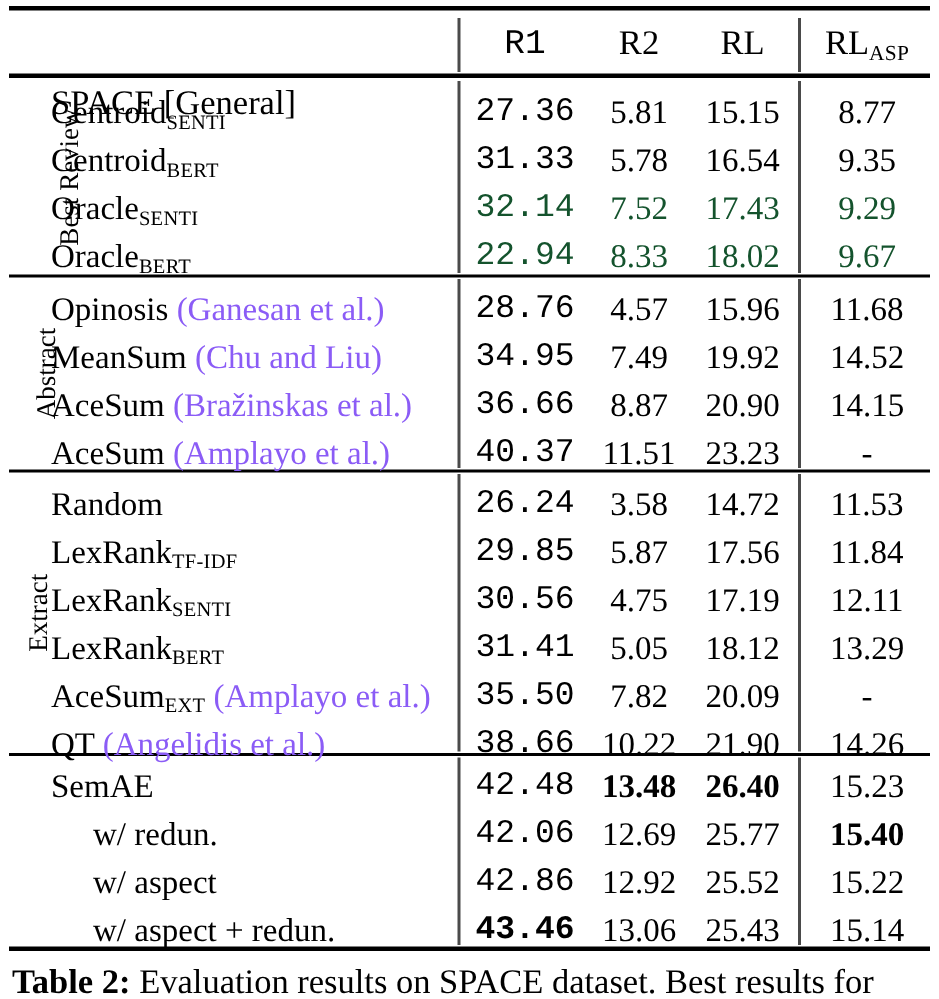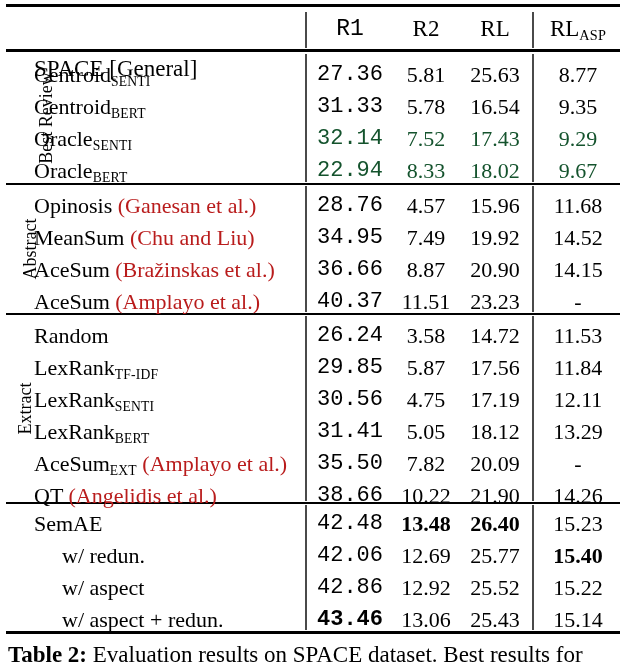--- a/index.html
+++ b/index.html
@@ -75,21 +75,21 @@
     text-align: center;
     white-space: nowrap;
   }
   .c-r1  { left: 304px; font-family: Liberation Mono, monospace; }
   .c-r2  { left: 380px; }
   .c-rl  { left: 449px; }
   .c-asp { left: 532px; }
 
   .gray  { color: #14532d; }
   .bold  { font-weight: bold; }
-  .cite  { color: #b91c1c; }
+  .cite  { color: #8b5cf6; }
 
   
   .sc {
     font-variant: small-caps;
   }
   sub {
     font-size: 0.62em;
     font-variant: small-caps;
     letter-spacing: 0.2px;
     vertical-align: -0.28em;
@@ -181,21 +181,21 @@
 
   <div class="grouplabel" style="top:54px;height:128px;line-height:128px;"><span>Best Review</span></div>
   <div class="grouplabel" style="top:186px;height:126px;line-height:126px;"><span>Abstract</span></div>
   <div class="grouplabel" style="top:316px;height:185px;line-height:185px;"><span>Extract</span></div>
 
   <div id="rows-container">
       <div class="row" style="top: 59px;">
         <div class="label"><span>Centroid</span><sub>SENTI</sub></div>
         <div class="cell c-r1">27.36</div>
         <div class="cell c-r2">5.81</div>
-        <div class="cell c-rl">25.63</div>
+        <div class="cell c-rl">15.15</div>
         <div class="cell c-asp">8.77</div>
       </div>
       <div class="row" style="top: 91px;">
         <div class="label"><span>Centroid</span><sub>BERT</sub></div>
         <div class="cell c-r1">31.33</div>
         <div class="cell c-r2">5.78</div>
         <div class="cell c-rl">16.54</div>
         <div class="cell c-asp">9.35</div>
       </div>
       <div class="row" style="top: 123px;">

